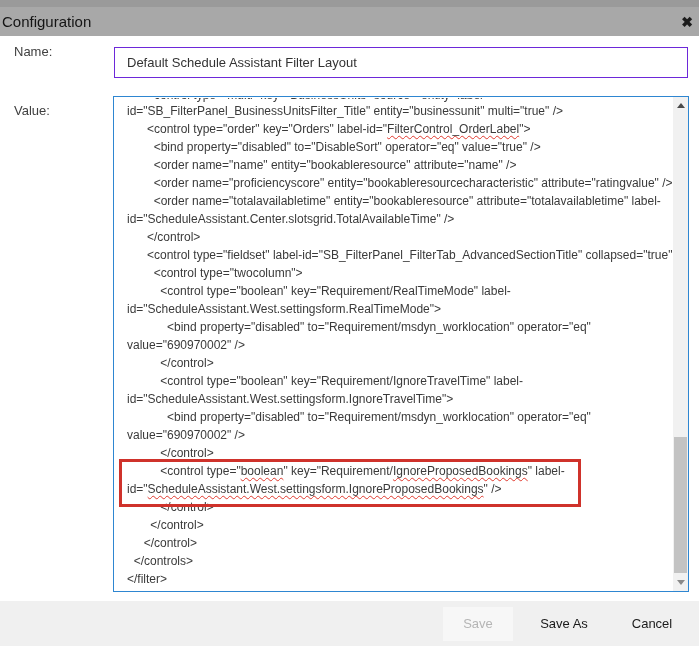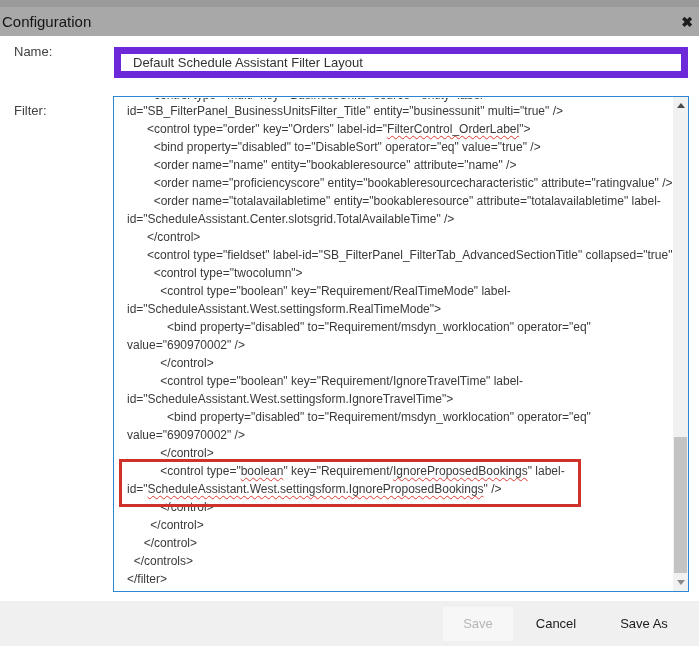--- a/index.html
+++ b/index.html
@@ -15,21 +15,21 @@
   .close-btn { margin-left:auto; font-size:14px; font-weight:bold; color:#1c1c1c;
                cursor:pointer; line-height:1; padding:2px 4px; }
 
   
   .field-label { position:absolute; left:14px; font-size:13px; color:#404040; }
   #name-label { top:44px; }
   #value-label { top:103px; }
 
   
   .name-input { position:absolute; left:114px; top:47px; width:574px; height:31px;
-                border:7px solid #6d28d9; background:#fff; font-family:"Liberation Sans",sans-serif;
+                border:1px solid #6d28d9; background:#fff; font-family:"Liberation Sans",sans-serif;
                 font-size:13px; color:#333; padding:8px 12px; outline:none; }
 
   
   .editor { position:absolute; left:113px; top:96px; width:576px; height:496px;
             border:1px solid var(--editor-border,#2e86d1); background:#fff; overflow:hidden; }
   .code { position:absolute; left:0; top:1px; right:16px; bottom:0; overflow:hidden;
           padding:0 2px 0 13px; font-size:12px; line-height:18px; color:#3a3a3a;
           white-space:pre; }
   .code-line { height:18px; }
   .partial-line { height:4px; overflow:hidden; }
@@ -72,33 +72,33 @@
   <div class="top-strip"></div>
 
   <div class="titlebar">
     <span class="title">Configuration</span>
     <span class="close-btn">✖</span>
   </div>
 
   <label class="field-label" id="name-label">Name:</label>
   <input class="name-input" value="Default Schedule Assistant Filter Layout" style="">
 
-  <label class="field-label" id="value-label">Filter:</label>
+  <label class="field-label" id="value-label">Value:</label>
 
   <div class="editor">
     <div class="code" id="code"><div class="partial-line"><div>      &lt;control type="multi" key="BusinessUnits" source="entity" label-</div></div><div class="code-line">id="SB_FilterPanel_BusinessUnitsFilter_Title" entity="businessunit" multi="true" /&gt;</div><div class="code-line">      &lt;control type="order" key="Orders" label-id="<span class="sq">FilterControl_OrderLabel</span>"&gt;</div><div class="code-line">        &lt;bind property="disabled" to="DisableSort" operator="eq" value="true" /&gt;</div><div class="code-line">        &lt;order name="name" entity="bookableresource" attribute="name" /&gt;</div><div class="code-line">        &lt;order name="proficiencyscore" entity="bookableresourcecharacteristic" attribute="ratingvalue" /&gt;</div><div class="code-line">        &lt;order name="totalavailabletime" entity="bookableresource" attribute="totalavailabletime" label-</div><div class="code-line">id="ScheduleAssistant.Center.slotsgrid.TotalAvailableTime" /&gt;</div><div class="code-line">      &lt;/control&gt;</div><div class="code-line">      &lt;control type="fieldset" label-id="SB_FilterPanel_FilterTab_AdvancedSectionTitle" collapsed="true"&gt;</div><div class="code-line">        &lt;control type="twocolumn"&gt;</div><div class="code-line">          &lt;control type="boolean" key="Requirement/RealTimeMode" label-</div><div class="code-line">id="ScheduleAssistant.West.settingsform.RealTimeMode"&gt;</div><div class="code-line">            &lt;bind property="disabled" to="Requirement/msdyn_worklocation" operator="eq"</div><div class="code-line">value="690970002" /&gt;</div><div class="code-line">          &lt;/control&gt;</div><div class="code-line">          &lt;control type="boolean" key="Requirement/IgnoreTravelTime" label-</div><div class="code-line">id="ScheduleAssistant.West.settingsform.IgnoreTravelTime"&gt;</div><div class="code-line">            &lt;bind property="disabled" to="Requirement/msdyn_worklocation" operator="eq"</div><div class="code-line">value="690970002" /&gt;</div><div class="code-line">          &lt;/control&gt;</div><div class="hlbox"><div class="code-line">          &lt;control type="<span class="sq">boolean</span>" key="Requirement/<span class="sq">IgnoreProposedBookings</span>" label-</div><div class="code-line">id="<span class="sq">ScheduleAssistant.West.settingsform.IgnoreProposedBookings</span>" /&gt;</div></div><div class="code-line">          &lt;/control&gt;</div><div class="code-line">       &lt;/control&gt;</div><div class="code-line">     &lt;/control&gt;</div><div class="code-line">  &lt;/controls&gt;</div><div class="code-line">&lt;/filter&gt;</div></div>
     <div class="vscroll">
       <div class="scroll-arrow up">
           <div class="tri-up"></div>
         </div>
       <div class="scroll-thumb"></div>
       <div class="scroll-arrow down">
           <div class="tri-down"></div>
         </div>
     </div>
   </div>
 
   <div class="footer">
     <button class="btn save" disabled="">Save</button>
+    <button class="btn saveas">Save As</button>
     <button class="btn cancel">Cancel</button>
-    <button class="btn saveas">Save As</button>
   </div>
 </div>
 
 </body></html>

